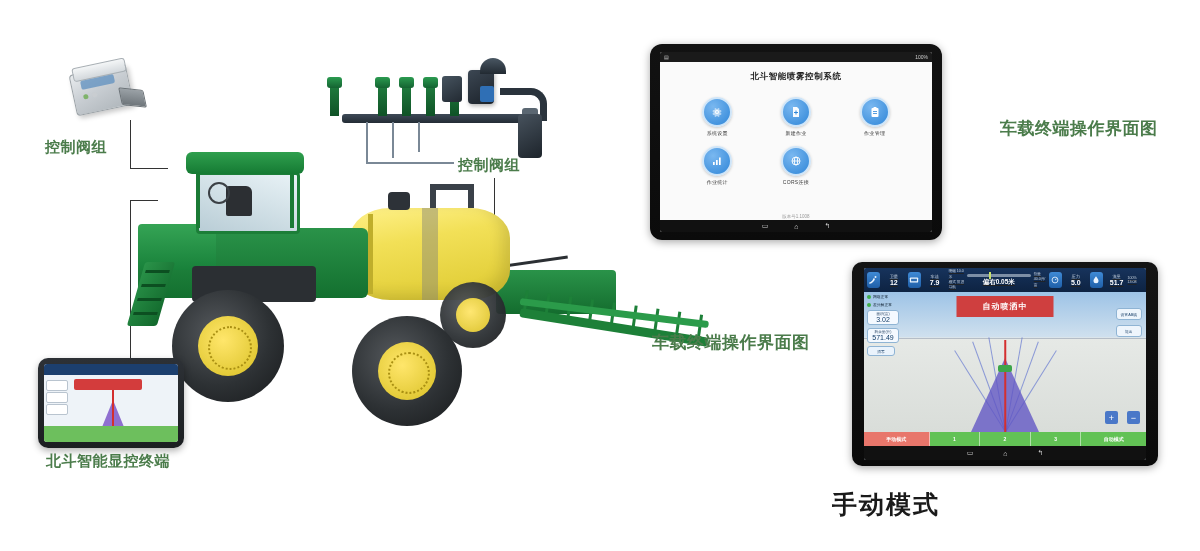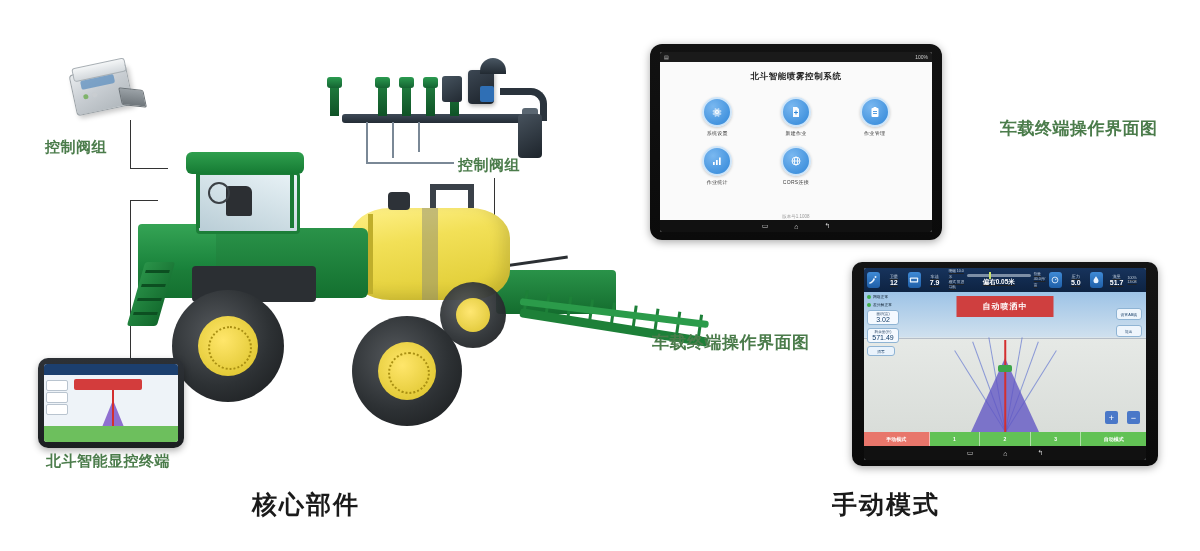--- a/index.html
+++ b/index.html
@@ -513,15 +513,14 @@
         <span>⌂</span>
         <span>↰</span>
       </div>
     </div>
   </div>
 
   <div id="labelB" class="lbl-green">
     <div>车载终端操作界面图</div>
   </div>
 
-  <div id="title-left" class="section-title">核心部件</div>
   <div id="title-right" class="section-title">手动模式</div>
 </div>
 
 </body></html>

